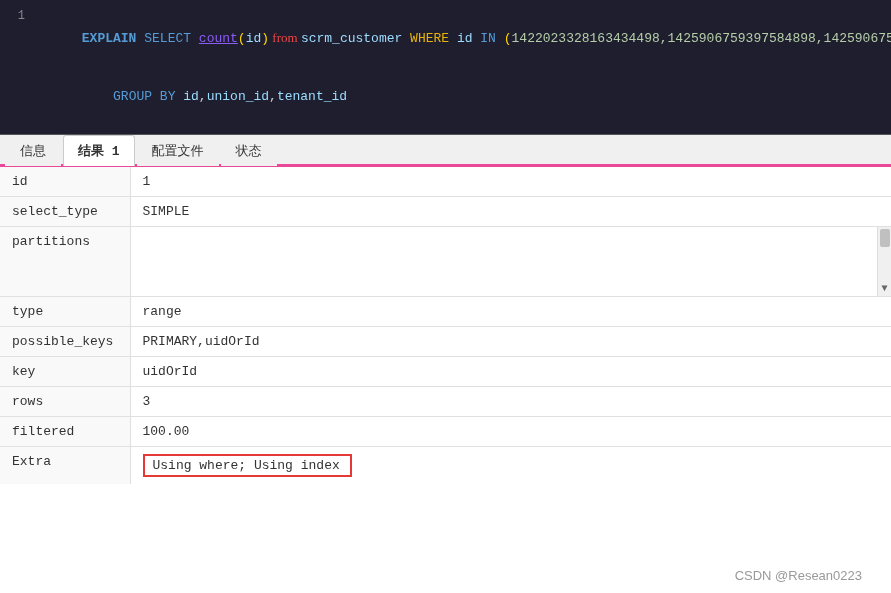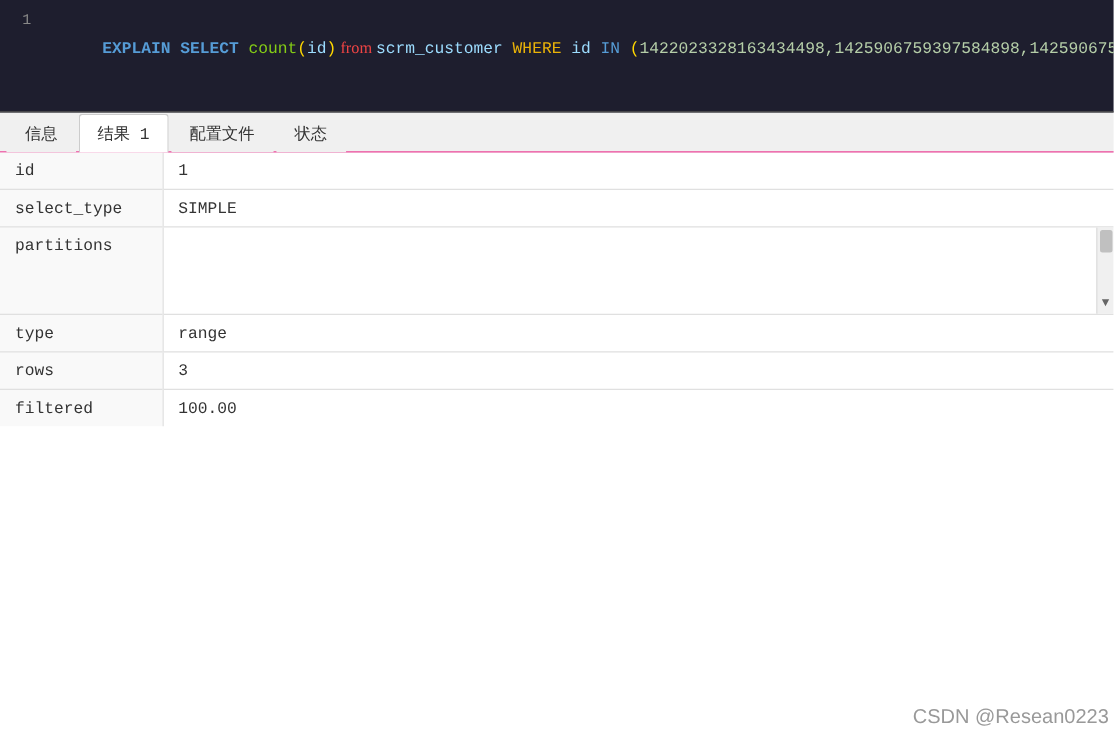--- a/index.html
+++ b/index.html
@@ -36,36 +36,36 @@
       user-select: none;
       flex-shrink: 0;
     }
     .sql-code {
       color: #ccc;
       font-size: 13px;
       line-height: 1.5;
       white-space: pre;
     }
     .kw-explain { color: #569cd6; font-weight: bold; }
-    .kw-select { color: #569cd6; font-weight: bold; }
+    .kw-select { color: #569cd6; }
     .kw-from { color: #ef4444; font-family: Liberation Serif, serif; }
     .kw-where { color: #eab308; }
     .kw-in { color: #569cd6; text-align: center; }
-    .fn-count { color: #84cc16; }
+    .fn-count { color: #8b5cf6; text-decoration: underline; }
     .tbl-name { color: #9cdcfe; }
     .col-name { color: #9cdcfe; }
     .num-val { color: #b5cea8; }
     .paren { color: #ffd700; }
 
     
     .tabs-bar {
       display: flex;
       align-items: center;
       background: #f0f0f0;
-      border-bottom: 1px solid #ec4899;
+      border-bottom: 3px solid #ec4899;
       padding: 0 5px;
       height: 32px;
     }
     .tab-item {
       padding: 6px 14px;
       font-size: 13px;
       color: #333;
       cursor: pointer;
       border: 1px solid transparent;
       border-bottom: none;
@@ -73,21 +73,21 @@
       border-radius: 3px 3px 0 0;
       background: #f0f0f0;
       position: relative;
       top: 1px;
     }
     .tab-item.active {
       background: #fff;
       border-color: #ccc;
       border-bottom-color: #fff;
       color: #333;
-      font-weight: 400;
+      font-weight: 700;
     }
 
     
     .result-table {
       width: 100%;
       border-collapse: collapse;
       font-size: 13px;
     }
     .result-table tr {
       border-bottom: 1px solid #e0e0e0;
@@ -153,38 +153,41 @@
     .result-container {
       overflow-y: auto;
       height: calc(593px - 90px - 32px);
       position: relative;
     }
 
     
     .watermark {
       position: fixed;
       bottom: 10px;
-      right: 4px;
+      right: 29px;
       color: #999;
-      font-size: 16px;
+      font-size: 13px;
       font-family: Arial, sans-serif;
     }
   </style>
 </head>
 <body>
 
 <div class="sql-editor">
   <div class="sql-line">
     <span class="line-number">1</span>
     <span class="sql-code">
       <span class="kw-explain">EXPLAIN </span><span class="kw-select">SELECT </span><span class="fn-count">count</span><span class="paren">(</span><span class="col-name">id</span><span class="paren">)</span><span class="kw-from"> from </span><span class="tbl-name">scrm_customer</span><span class="kw-where"> WHERE </span><span class="col-name">id</span><span class="kw-in"> IN </span><span class="paren">(</span><span class="num-val">1422023328163434498,1425906759397584898,1425906759569551363</span>
     </span>
   </div>
   <div class="sql-line">
     <span class="line-number"></span>
+    <span class="sql-code">
+      <span style="color:#9cdcfe;">    </span><span class="kw-select">GROUP BY </span><span class="col-name">id</span><span style="color:#ccc;">,</span><span class="col-name">union_id</span><span style="color:#ccc;">,</span><span class="col-name">tenant_id</span>
+    </span>
   </div>
 </div>
 
 <div class="tabs-bar">
   <div class="tab-item">信息</div>
   <div class="tab-item active">结果 1</div>
   <div class="tab-item">配置文件</div>
   <div class="tab-item">状态</div>
 </div>
 
@@ -211,31 +214,45 @@
             <span class="scrollbar-bottom-arrow">▼</span>
           </div>
         </td>
       </tr>
 
       <tr>
         <td class="col-key">type</td>
         <td class="col-val">range</td>
       </tr>
 
-
+      <tr>
+        <td class="col-key">possible_keys</td>
+        <td class="col-val">PRIMARY,uidOrId</td>
+      </tr>
+
+      <tr>
+        <td class="col-key">key</td>
+        <td class="col-val">uidOrId</td>
+      </tr>
 
 
 
       <tr>
         <td class="col-key">rows</td>
         <td class="col-val">3</td>
       </tr>
 
       <tr>
         <td class="col-key">filtered</td>
         <td class="col-val">100.00</td>
       </tr>
 
+      <tr>
+        <td class="col-key">Extra</td>
+        <td class="col-val">
+          <span class="extra-value-box">Using where; Using index</span>
+        </td>
+      </tr>
     </tbody>
   </table>
 </div>
 
 <div class="watermark">CSDN @Resean0223</div>
 
 </body></html>

